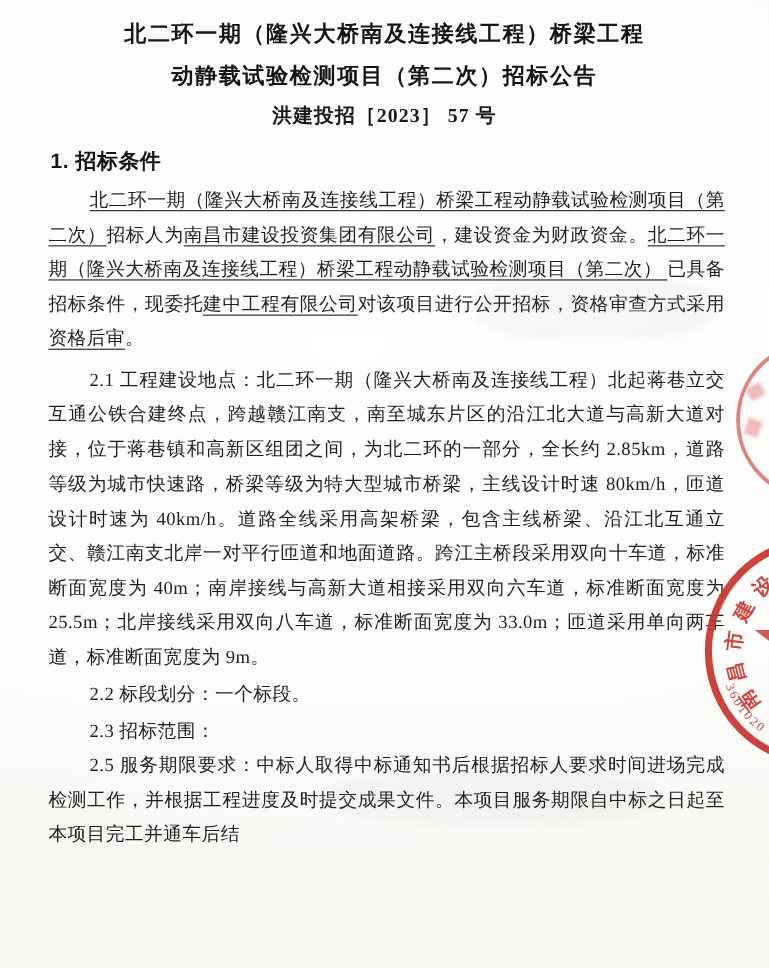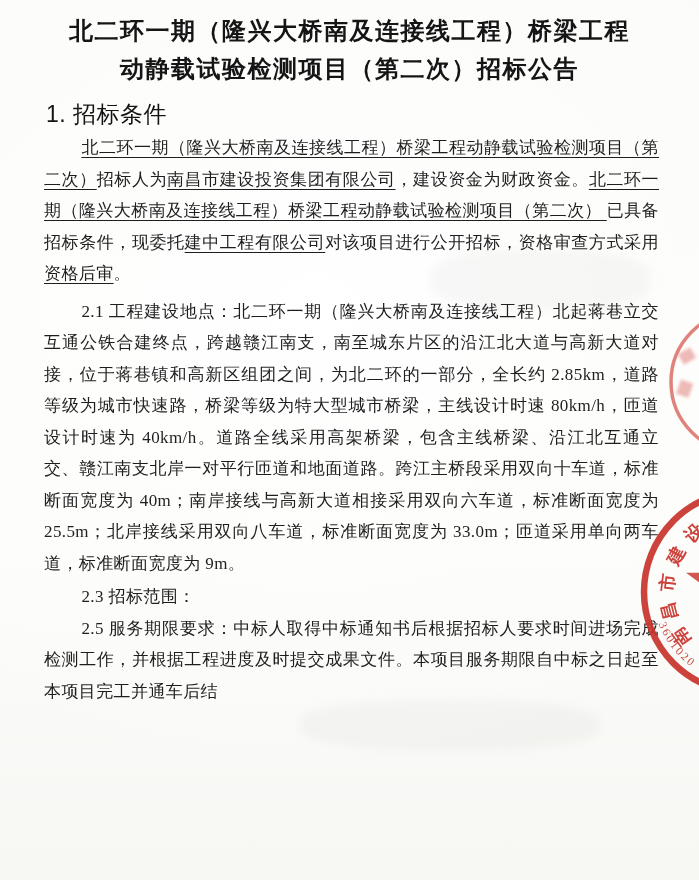--- a/index.html
+++ b/index.html
@@ -13,37 +13,37 @@
       radial-gradient(ellipse 900px 700px at 45% 35%, rgba(255,255,255,0.9), rgba(0,0,0,0) 70%),
       linear-gradient(180deg, #fbfbf9 0%, #fcfcfa 60%, #f7f7f4 100%);
     overflow: hidden;
     color: #1d1d1d;
     font-family: "Liberation Serif", "DejaVu Serif", serif;
   }
   .titles { padding-top: 12px; text-align: center; }
   .title {
     font-family: "Liberation Sans", "DejaVu Sans", sans-serif;
     font-weight: 700;
-    font-size: 24px;
+    font-size: 20px;
     line-height: 38px;
     letter-spacing: 1.5px;
     color: #151515;
   }
   .doc-number {
     font-weight: 700;
     font-size: 18px;
     line-height: 34px;
     letter-spacing: 1px;
     color: #1a1a1a;
   }
   .content { margin: 0 40px 0 44px; }
   .sec-heading {
     font-family: "Liberation Sans", "DejaVu Sans", sans-serif;
-    font-weight: 400;
-    font-size: 23px;
+    font-weight: 700;
+    font-size: 19px;
     line-height: 24px;
     color: #141414;
     margin: 14px 0 0 2px;
     letter-spacing: 0.5px;
   }
   .sec-heading.first { margin-top: 14px; }
   p.body {
     font-size: 17px;
     line-height: 31.5px;
     text-align: justify;
@@ -83,27 +83,29 @@
 <body>
 
 <div class="page" style="--seal-main-color: #c8342c; --seal-faint-color: #dd6e68;">
 
   <div class="smudge" style="left:430px; top:250px; width:220px; height:60px;"></div>
   <div class="smudge" style="left:300px; top:700px; width:300px; height:50px;"></div>
 
   <div class="titles">
     <div class="title">北二环一期（隆兴大桥南及连接线工程）桥梁工程</div>
     <div class="title">动静载试验检测项目（第二次）招标公告</div>
+    <div class="doc-number">洪建投招［2023］ 57 号</div>
   </div>
 
   <div class="content">
     <h2 class="sec-heading first">1. 招标条件</h2>
     <p class="body"><span class="u">北二环一期（隆兴大桥南及连接线工程）桥梁工程动静载试验检测项目（第二次）</span><span>招标人为</span><span class="u">南昌市建设投资集团有限公司</span><span>，建设资金为财政资金。</span><span class="u">北二环一期（隆兴大桥南及连接线工程）桥梁工程动静载试验检测项目（第二次） </span><span>已具备招标条件，现委托</span><span class="u">建中工程有限公司</span><span>对该项目进行公开招标，资格审查方式采用</span><span class="u">资格后审</span><span>。</span></p>
 
     <p class="body">2.1 工程建设地点：北二环一期（隆兴大桥南及连接线工程）北起蒋巷立交互通公铁合建终点，跨越赣江南支，南至城东片区的沿江北大道与高新大道对接，位于蒋巷镇和高新区组团之间，为北二环的一部分，全长约 2.85km，道路等级为城市快速路，桥梁等级为特大型城市桥梁，主线设计时速 80km/h，匝道设计时速为 40km/h。道路全线采用高架桥梁，包含主线桥梁、沿江北互通立交、赣江南支北岸一对平行匝道和地面道路。跨江主桥段采用双向十车道，标准断面宽度为 40m；南岸接线与高新大道相接采用双向六车道，标准断面宽度为 25.5m；北岸接线采用双向八车道，标准断面宽度为 33.0m；匝道采用单向两车道，标准断面宽度为 9m。</p>
+    <p class="body tight">2.2 标段划分：一个标段。</p>
     <p class="body tight">2.3 招标范围：</p>
     <p class="body flush">2.5 服务期限要求：中标人取得中标通知书后根据招标人要求时间进场完成检测工作，并根据工程进度及时提交成果文件。本项目服务期限自中标之日起至本项目完工并通车后结</p>
   </div>
 
   <svg class="seal seal-faint blur1" width="210" height="210" viewBox="0 0 210 210">
     <circle class="ring" cx="102" cy="82" r="71"></circle>
     <rect class="mark blur2" x="40" y="50" width="14" height="12" transform="rotate(-30 47 56)"></rect>
     <rect class="mark blur2" x="37" y="83" width="15" height="13" transform="rotate(-70 44 89)"></rect>
   </svg>
 

